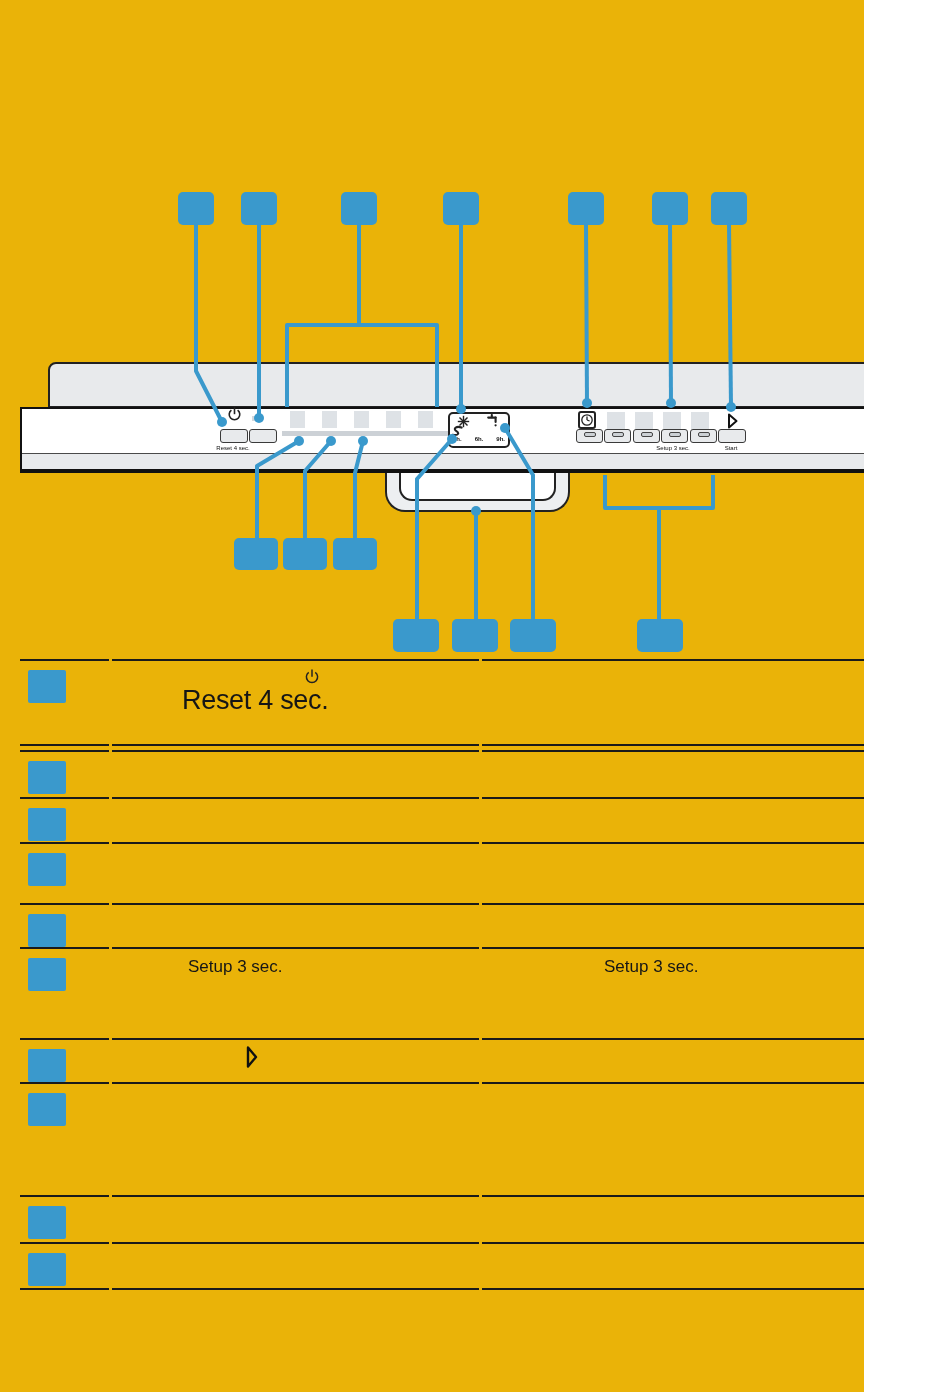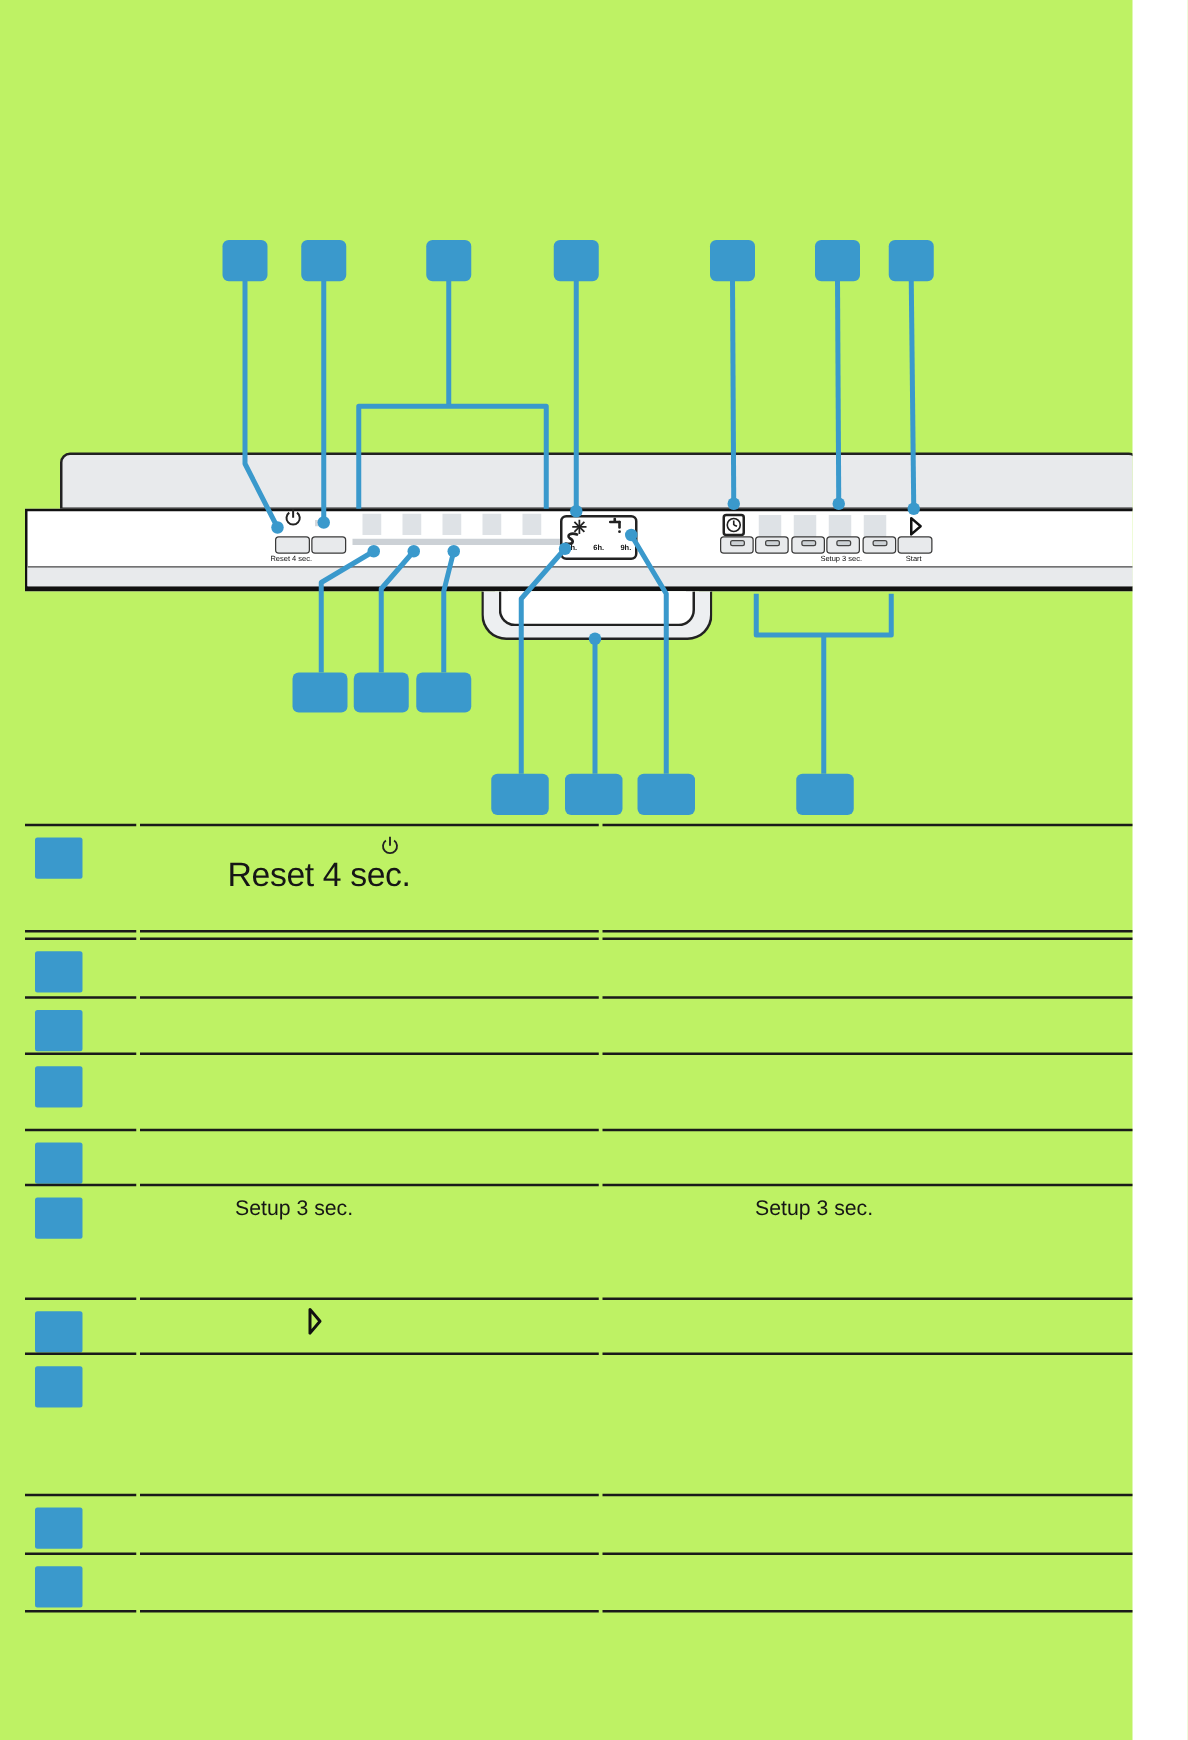--- a/index.html
+++ b/index.html
@@ -1,17 +1,17 @@
 <!DOCTYPE html>
 <html><head>
 <meta charset="utf-8">
 <style>
   html,body{margin:0;padding:0;background:#fff;}
-  #canvas{position:relative;width:864px;height:1392px;background:#bef264;overflow:hidden;
-          font-family:"Liberation Sans",sans-serif;color:#1a1a1a;padding-left:42px;}
+  #canvas{position:relative;width:864px;height:1392px;background:#eab308;overflow:hidden;
+          font-family:"Liberation Sans",sans-serif;color:#1a1a1a;}
   .abs{position:absolute;box-sizing:border-box;}
   
   .cbox{position:absolute;box-sizing:border-box;background:#3a99cc;border-radius:5px;}
   
   .worktop{background:#e8eaec;border:2px solid #222;border-radius:8px 8px 0 0;}
   .panelstrip{background:#fff;border:2px solid #111;border-bottom:4px solid #111;}
   .panelgray{position:absolute;left:0;right:0;bottom:0;height:15px;background:#e8eaec;border-top:1.5px solid #4a4a4a;}
   .sq{position:absolute;box-sizing:border-box;background:#dee2e6;}
   .bar{position:absolute;background:#ccd1d6;}
   .btn{position:absolute;box-sizing:border-box;background:#e8eaec;border:1.2px solid #3a3a3a;border-radius:3px;}

